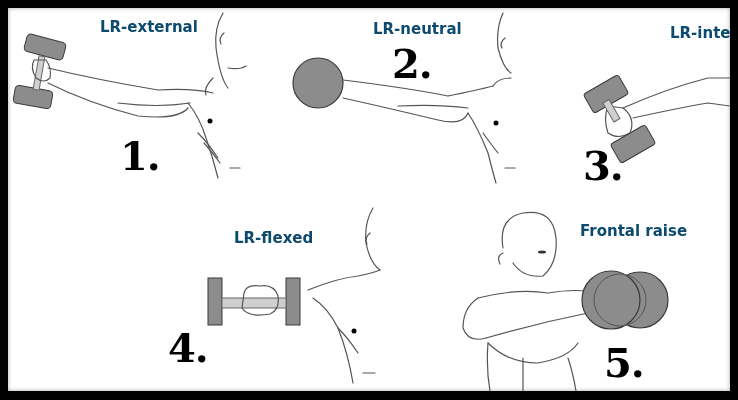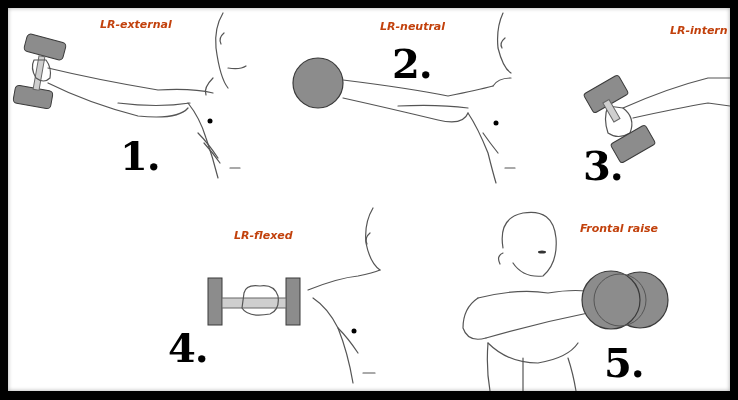--- a/index.html
+++ b/index.html
@@ -1,18 +1,18 @@
 <!DOCTYPE html>
 <html><head>
 <meta charset="utf-8">
 <style>
   html,body{margin:0;padding:0;background:#000;}
   body{width:738px;height:400px;position:relative;overflow:hidden;font-family:"Liberation Sans",sans-serif;}
   .frame{position:absolute;left:8px;top:8px;width:722px;height:383px;background:#fff;overflow:hidden;box-shadow:inset 0 0 4px rgba(0,0,0,0.35);}
-  .lbl{position:absolute;font-family:"DejaVu Sans",sans-serif;font-weight:bold;font-size:11px;color:#c2410c;white-space:nowrap;font-style:italic;}
+  .lbl{position:absolute;font-family:"DejaVu Sans",sans-serif;font-weight:bold;font-size:15px;color:#0c4a6e;white-space:nowrap;}
   .num{position:absolute;font-family:"DejaVu Serif",serif;font-weight:bold;font-size:40px;color:#000;line-height:1;letter-spacing:-1px;}
   svg{position:absolute;left:0;top:0;}
   .line{fill:none;stroke:#555;stroke-width:1.2;stroke-linecap:round;stroke-linejoin:round;}
 </style>
 </head>
 <body>
 
 <div class="frame">
   <svg width="722" height="383" viewBox="0 0 722 383">
 
@@ -83,21 +83,21 @@
       <path class="line" d="M560 350 Q565 365 568 383"></path>
       <path class="line" d="M515 350 L515 383"></path>
       <ellipse cx="534" cy="244" rx="4" ry="1.5" fill="#333"></ellipse>
       <circle cx="632" cy="292" r="28" fill="#8c8c8c" stroke="#3a3a3a" stroke-width="1.2"></circle>
       <circle cx="603" cy="292" r="29" fill="#8c8c8c" stroke="#3a3a3a" stroke-width="1.2"></circle>
       <circle cx="612" cy="292" r="26" fill="none" stroke="#555" stroke-width="1"></circle>
     </g>
   </svg>
 
   <div class="lbl" style="left:92px;top:10px;">LR-external</div>
-  <div class="lbl" style="left:365px;top:12px;margin-left:7px;">LR-neutral</div>
+  <div class="lbl" style="left:365px;top:12px;">LR-neutral</div>
   <div class="lbl" style="left:662px;top:16px;">LR-intern</div>
   <div class="lbl" style="left:226px;top:221px;">LR-flexed</div>
   <div class="lbl" style="left:572px;top:214px;text-align:center;">Frontal raise</div>
 
   <div class="num" style="left:112px;top:128px;">1.</div>
   <div class="num" style="left:384px;top:36px;">2.</div>
   <div class="num" style="left:575px;top:138px;">3.</div>
   <div class="num" style="left:160px;top:320px;">4.</div>
   <div class="num" style="left:596px;top:335px;">5.</div>
 </div>

